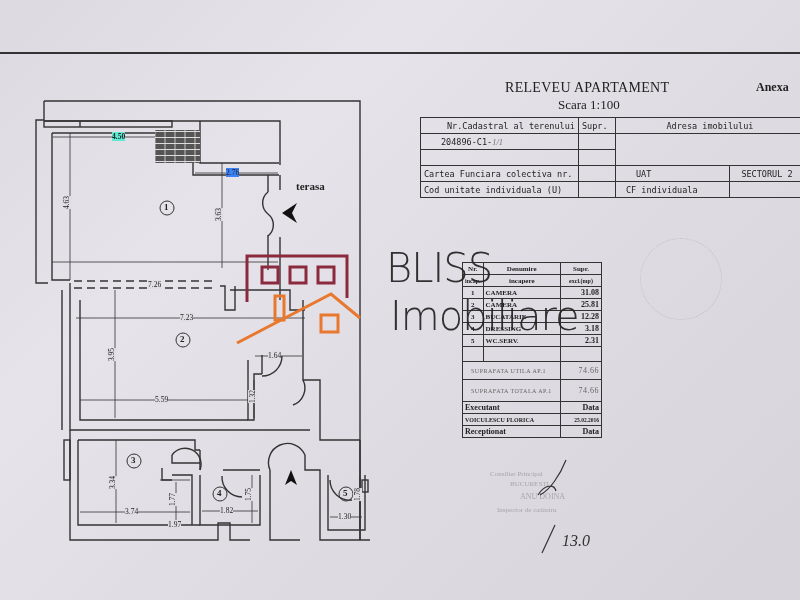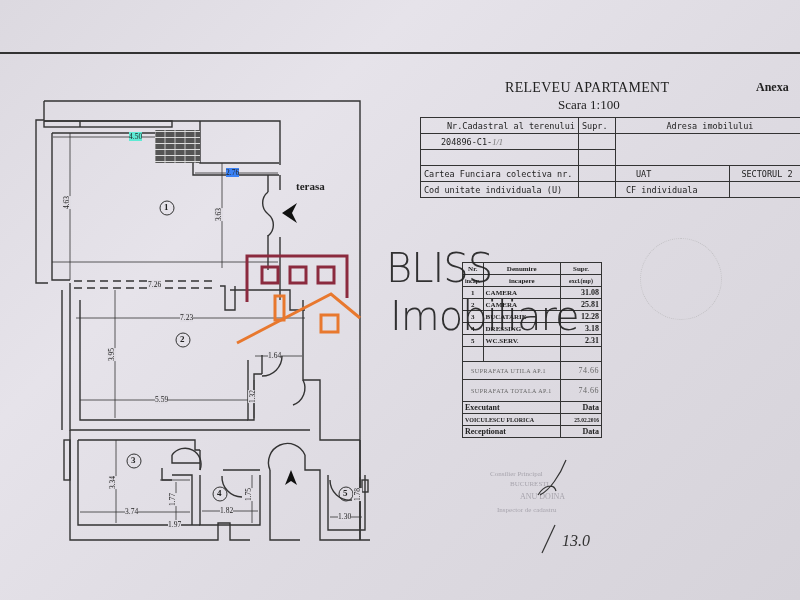--- a/index.html
+++ b/index.html
@@ -134,21 +134,21 @@
     <rect x="318" y="267" width="16" height="16"></rect>
   </g>
   <g fill="none" stroke="#e8782e" stroke-width="3">
     <polyline points="237,343 331,294 360,318"></polyline>
     <rect x="275" y="296" width="9" height="24"></rect>
     <rect x="321" y="315" width="17" height="17"></rect>
   </g>
 </svg>
 
 <div class="serif" style="position:absolute;font-size:7.5px;">
-  <span style="position:absolute;left:129px;top:132px;background:#5eead4;">4.50</span>
+  <span style="position:absolute;left:112px;top:132px;background:#5eead4;font-weight:bold;">4.50</span>
   <span style="position:absolute;left:226px;top:168px;background:#3b82f6;">2.76</span>
   <span style="position:absolute;left:60px;top:198px;transform:rotate(-90deg);background:#e0dde4;">4.63</span>
   <span style="position:absolute;left:212px;top:210px;transform:rotate(-90deg);background:#e0dde4;">3.63</span>
   <span style="position:absolute;left:148px;top:257px;background:#e0dde4;margin-top:23px;">7.26</span>
   <span style="position:absolute;left:180px;top:313px;background:#e0dde4;">7.23</span>
   <span style="position:absolute;left:105px;top:350px;transform:rotate(-90deg);background:#e0dde4;">3.95</span>
   <span style="position:absolute;left:268px;top:351px;background:#e0dde4;">1.64</span>
   <span style="position:absolute;left:246px;top:392px;transform:rotate(-90deg);background:#e0dde4;">1.32</span>
   <span style="position:absolute;left:155px;top:395px;background:#e0dde4;">5.59</span>
   <span style="position:absolute;left:106px;top:478px;transform:rotate(-90deg);background:#e0dde4;">3.34</span>

